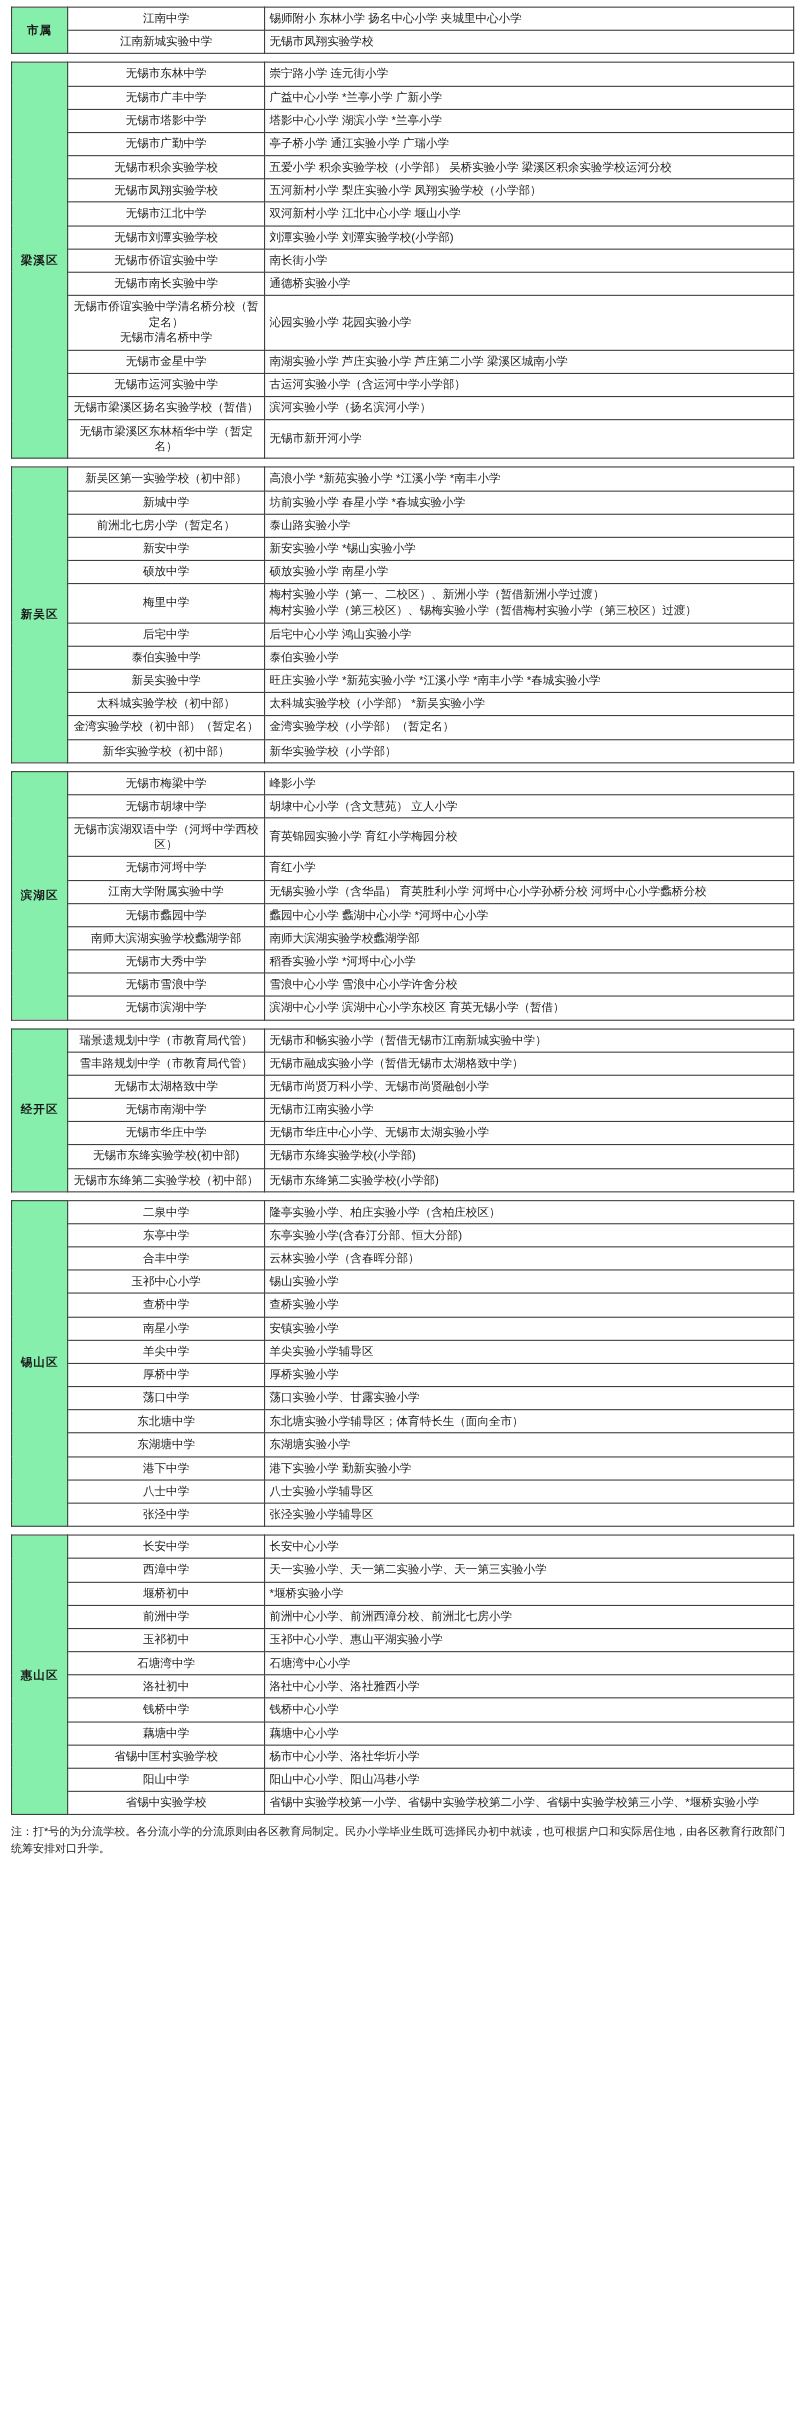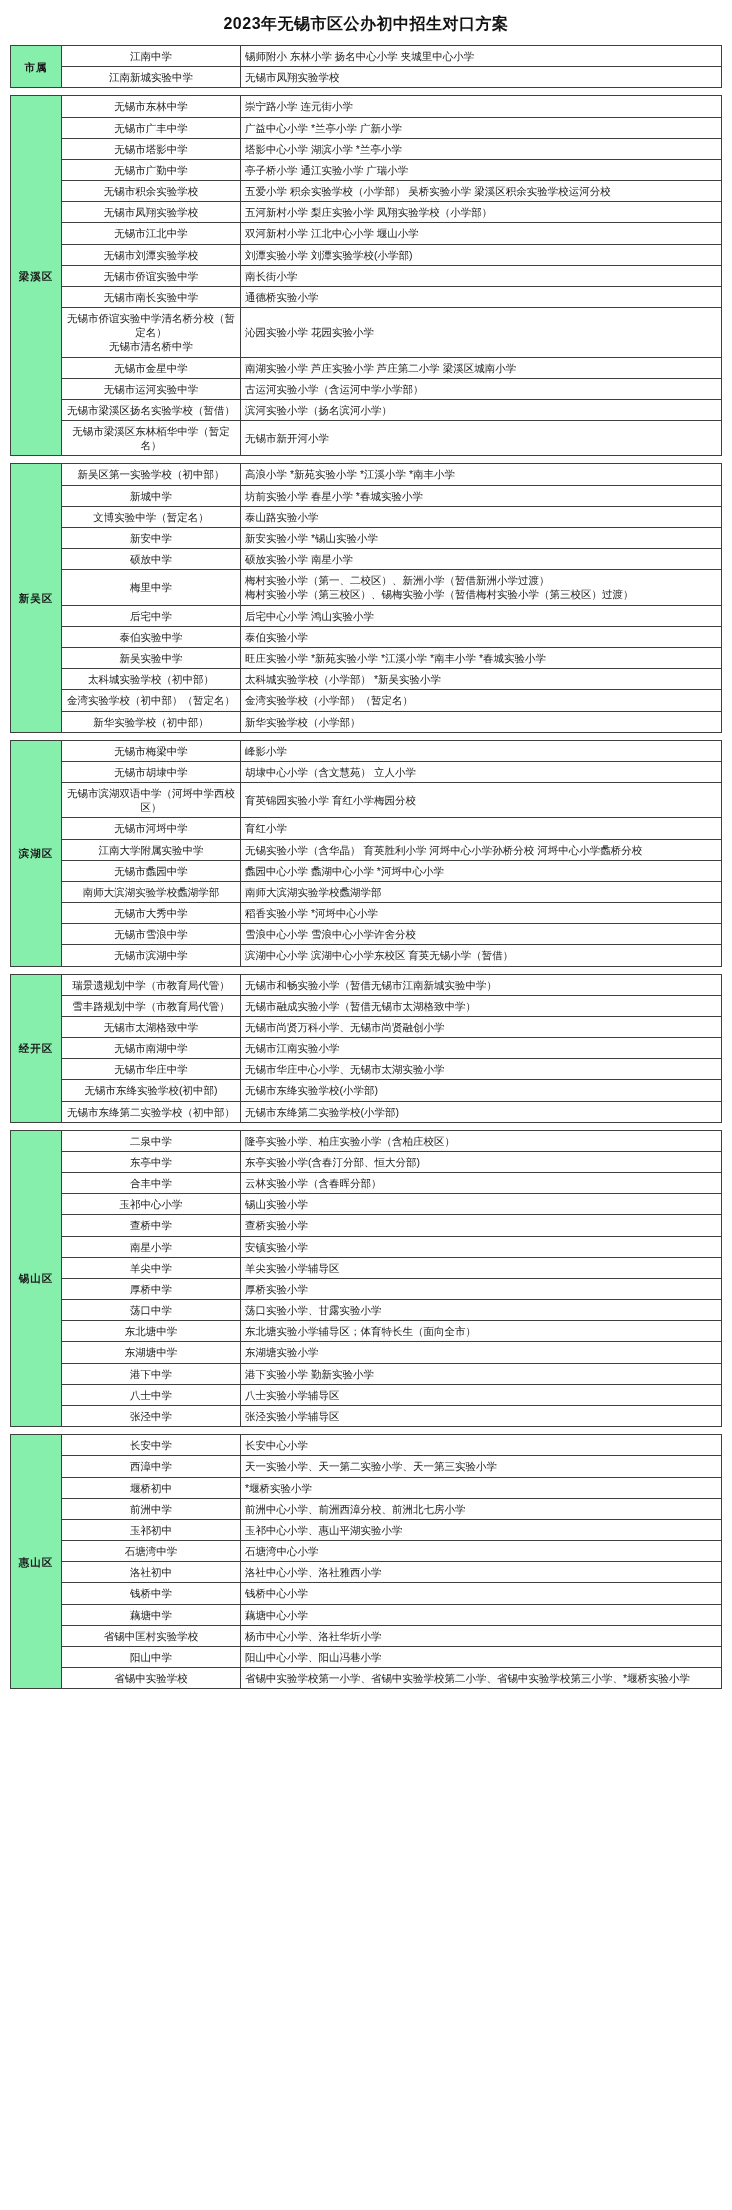--- a/index.html
+++ b/index.html
@@ -60,21 +60,20 @@
     font-size:10px;
     line-height:1.55;
     color:#222;
     width:712px;
   }
 </style>
 </head>
 <body>
 
 <div class="page">
-  <div class="title">2023年无锡市区公办初中招生对口方案</div>
   <table class="sheet" id="sheet">
     <tbody id="sheet-body">
         <tr>
           <td class="district" rowspan="2">市属</td>
           <td class="mid">江南中学</td>
           <td class="prim">锡师附小  东林小学  扬名中心小学  夹城里中心小学</td>
         </tr>
         <tr>
           <td class="mid">江南新城实验中学</td>
           <td class="prim">无锡市凤翔实验学校</td>
@@ -149,21 +148,21 @@
         <tr>
           <td class="district" rowspan="12">新吴区</td>
           <td class="mid">新吴区第一实验学校（初中部）</td>
           <td class="prim">高浪小学  *新苑实验小学  *江溪小学  *南丰小学</td>
         </tr>
         <tr>
           <td class="mid">新城中学</td>
           <td class="prim">坊前实验小学  春星小学  *春城实验小学</td>
         </tr>
         <tr>
-          <td class="mid">文博实验中学（暂定名）</td>
+          <td class="mid">前洲北七房小学（暂定名）</td>
           <td class="prim">泰山路实验小学</td>
         </tr>
         <tr>
           <td class="mid">新安中学</td>
           <td class="prim">新安实验小学  *锡山实验小学</td>
         </tr>
         <tr>
           <td class="mid">硕放中学</td>
           <td class="prim">硕放实验小学  南星小学</td>
         </tr>
@@ -378,13 +377,14 @@
         <tr>
           <td class="mid">阳山中学</td>
           <td class="prim">阳山中心小学、阳山冯巷小学</td>
         </tr>
         <tr>
           <td class="mid">省锡中实验学校</td>
           <td class="prim">省锡中实验学校第一小学、省锡中实验学校第二小学、省锡中实验学校第三小学、*堰桥实验小学</td>
         </tr>
       </tbody>
   </table>
+  <div class="note">注：打*号的为分流学校。各分流小学的分流原则由各区教育局制定。民办小学毕业生既可选择民办初中就读，也可根据户口和实际居住地，由各区教育行政部门统筹安排对口升学。</div>
 </div>
 
 </body></html>

